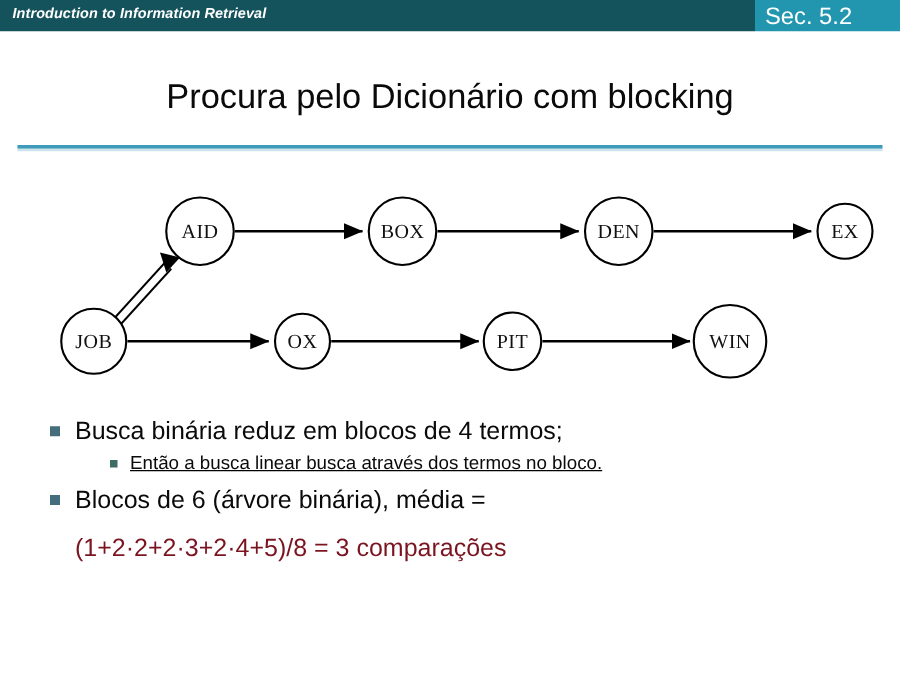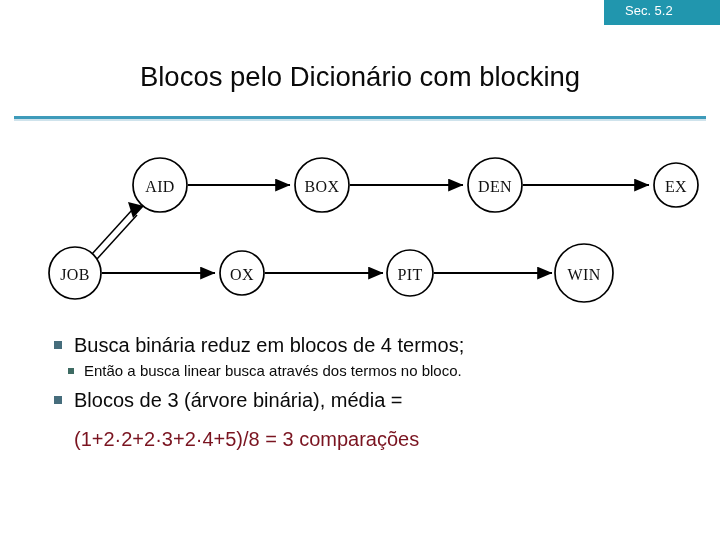--- a/index.html
+++ b/index.html
@@ -45,23 +45,23 @@
   #header-right {
     position: absolute;
     left: 604px;
     top: 0;
     width: 116px;
     height: 25px;
     background: #2196AE;
   }
   #section-label {
     position: absolute;
-    left: 21px;
+    left: 8px;
     top: 3px;
-    font-size: 13px;
+    font-size: 19px;
     color: #ffffff;
     white-space: nowrap;
   }
 
   
   #slide-title {
     position: absolute;
     left: 0;
     top: 61px;
     width: 720px;
@@ -124,22 +124,22 @@
     position: absolute;
     left: 0;
     top: 332px;
     width: 720px;
   }
   .bullet-row {
     position: relative;
     display: flex;
     align-items: flex-start;
   }
-  .b1 { padding-left: 54px; margin-bottom: 3px; }
-  .b2 { padding-left: 68px; margin-bottom: 6px; }
+  .b1 { padding-left: 40px; margin-bottom: 3px; }
+  .b2 { padding-left: 88px; margin-bottom: 6px; text-decoration: underline; }
   .marker {
     flex: 0 0 auto;
     width: 8px;
     height: 8px;
     background: #466D7C;
     margin-top: 9px;
     margin-right: 12px;
   }
   .marker.small {
     width: 6px;
@@ -165,26 +165,29 @@
     color: #7A1420;
     line-height: 27px;
     white-space: nowrap;
     margin-top: 13px;
   }
 </style>
 </head>
 <body>
 
 <div id="header-bar">
+  <div id="header-left">
+    <div id="course-title">Introduction to Information Retrieval</div>
+  </div>
   <div id="header-right">
     <div id="section-label">Sec. 5.2</div>
   </div>
 </div>
 
-<div id="slide-title">Blocos pelo Dicionário com blocking</div>
+<div id="slide-title">Procura pelo Dicionário com blocking</div>
 <div id="title-rule"></div>
 <div id="title-rule-soft"></div>
 
 <div id="diagram">
   <svg width="720" height="190" viewBox="0 0 720 190">
     <defs>
       <marker id="ah" markerWidth="9" markerHeight="9" refX="7.4" refY="3.2" orient="auto" markerUnits="strokeWidth">
         <path d="M0,0 L7.6,3.2 L0,6.4 z" fill="#000000"></path>
       </marker>
       <marker id="ah2" markerWidth="8" markerHeight="8" refX="6.2" refY="2.8" orient="auto" markerUnits="strokeWidth">
@@ -250,18 +253,18 @@
   </div>
 
   <div class="bullet-row b2">
     <div class="marker small"></div>
     <div class="text">Então a busca linear busca através dos termos no bloco.</div>
   </div>
 
   <div class="bullet-row b1 bullet-block">
     <div class="marker"></div>
     <div>
-      <div class="text">Blocos de 3 (árvore binária), média =</div>
+      <div class="text">Blocos de 6 (árvore binária), média =</div>
       <div class="formula">(1+2·2+2·3+2·4+5)/8 = 3 comparações</div>
     </div>
   </div>
 
 </div>
 
 </body></html>

